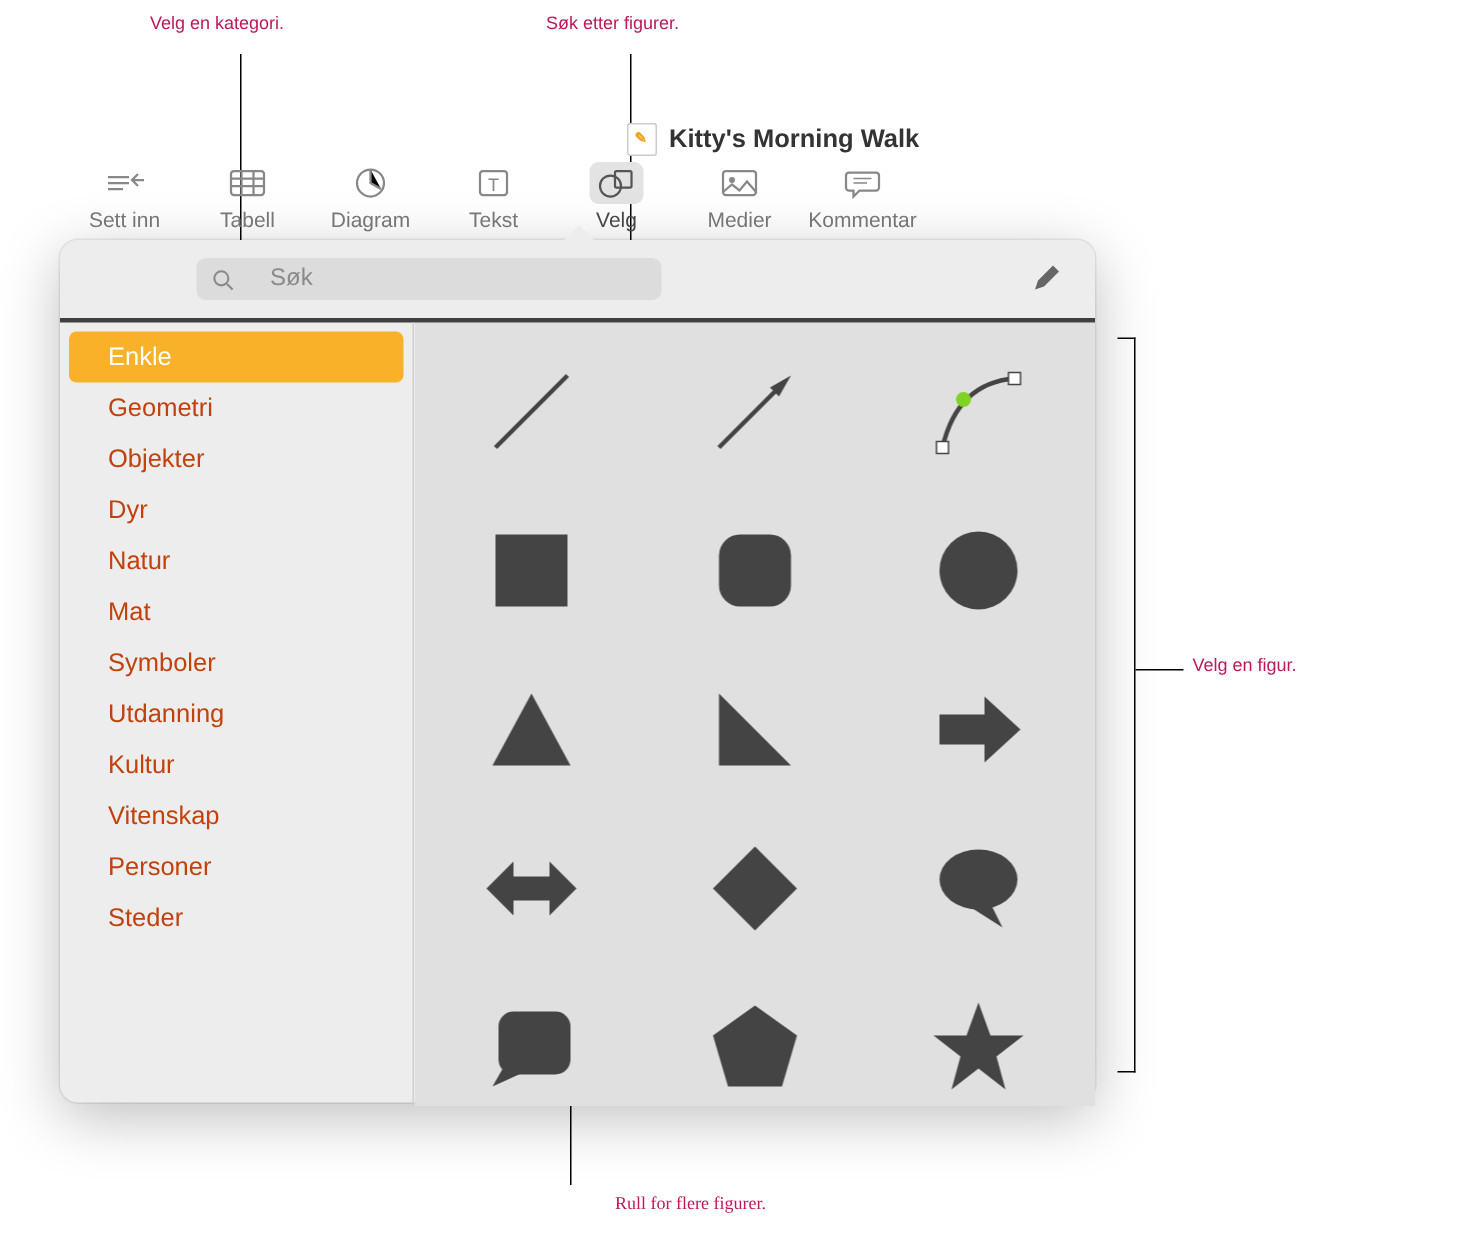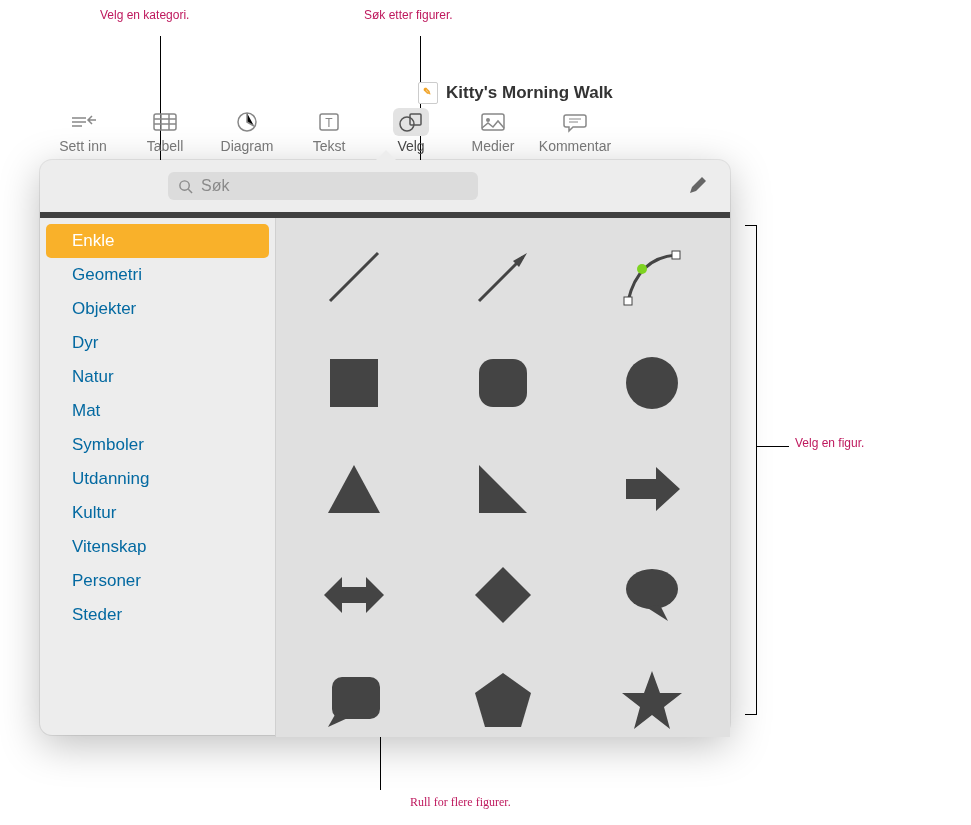--- a/index.html
+++ b/index.html
@@ -103,54 +103,54 @@
       border-bottom: 12px solid #ededed;
     }
     .popover-header {
       display: flex;
       align-items: center;
       padding: 12px 16px;
       gap: 12px;
     }
     .search-box {
       flex: 0 0 310px;
-      margin-left: 112px;
+      margin-left: 75px;
       background: #dcdcdc;
       border-radius: 6px;
       padding: 5px 10px;
       display: flex;
       align-items: center;
-      gap: 8px;
+      gap: 24px;
       color: #8a8a8a;
       font-size: 16px;
     }
     .search-glass {
       width: 15px;
       height: 15px;
     }
     .pen-tool-btn {
       margin-left: auto;
       width: 28px;
       height: 22px;
       color: #666;
     }
     .popover-body {
       display: flex;
       height: calc(100% - 50px);
-      border-top: 6px solid #404040;
+      border-top: 3px solid #404040;
     }
     .category-list {
       width: 235px;
       padding: 6px 0;
       overflow-y: auto;
     }
     .category-item {
       padding: 7px 18px 7px 32px;
       font-size: 17px;
-      color: #0369a1;
+      color: #c2410c;
       cursor: pointer;
     }
     .category-item.selected {
       background: #f9b12a;
       color: #fff;
       font-weight: 500;
       border-radius: 5px;
       margin: 0 6px;
       padding-left: 26px;
     }

